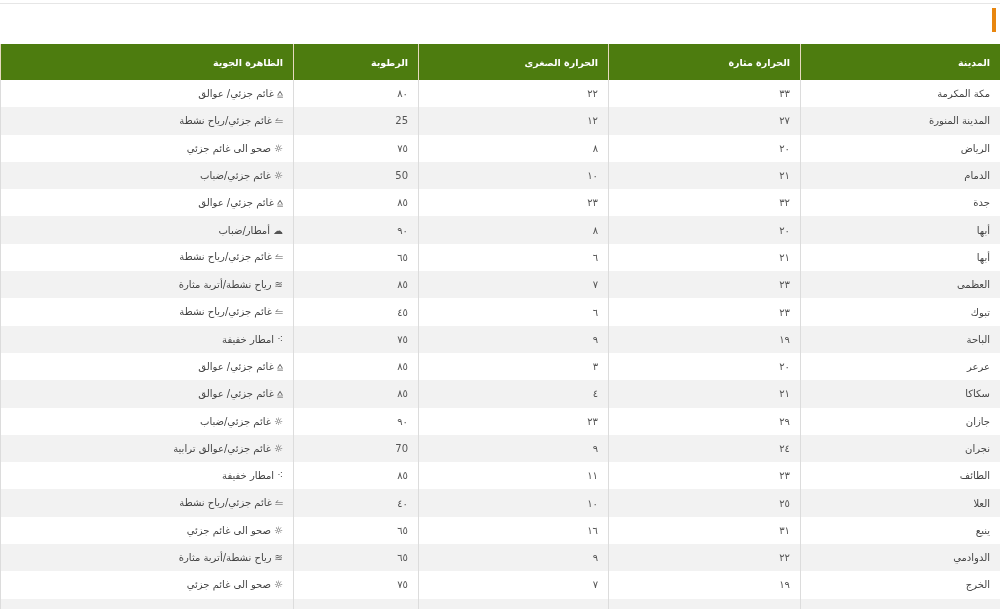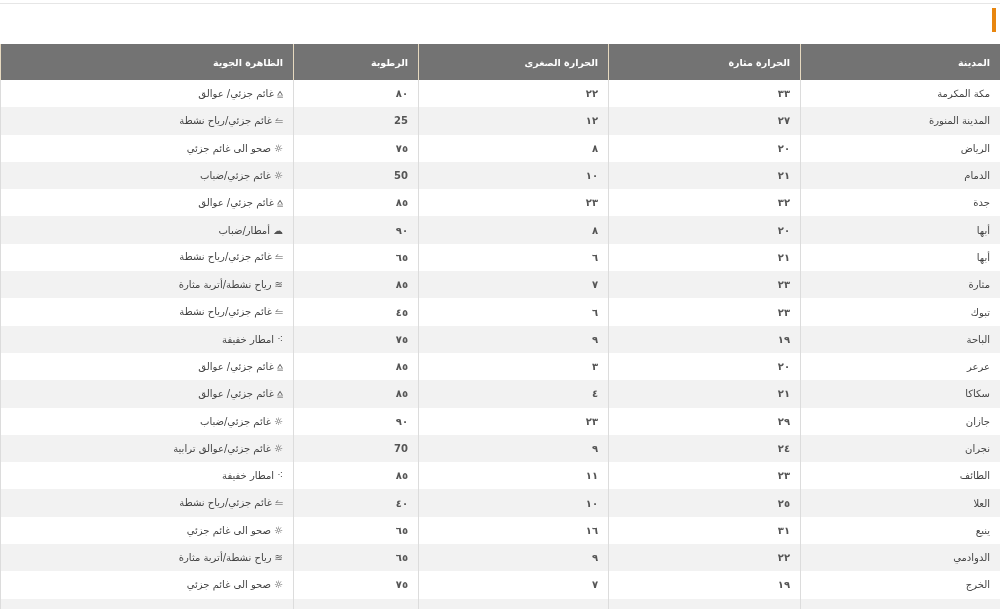--- a/index.html
+++ b/index.html
@@ -3,25 +3,25 @@
 <meta charset="utf-8">
 <style>
   * { box-sizing: border-box; margin: 0; padding: 0; }
   html, body { width: 1000px; height: 609px; overflow: hidden; background: #ffffff; }
   body { font-family: "DejaVu Sans", "Liberation Sans", sans-serif; color: #333; direction: rtl; position: relative; }
   .top-line { position: absolute; top: 3px; left: 0; right: 0; height: 1px; background: #e6e6e6; }
   .title-wrap { position: absolute; top: 8px; right: 0; height: 24px; display: flex; align-items: center; }
   .title-bar { width: 4px; height: 24px; background: #e8860f; margin-left: 10px; margin-right: 4px; }
   .title { font-size: 14px; color: #e0891e; white-space: nowrap; }
   table { position: absolute; top: 44px; left: 0; width: 1000px; border-collapse: collapse; table-layout: fixed; }
-  th { background: #737373; color: #fff; font-size: 9.5px; font-weight: bold; height: 36px; text-align: right; padding: 0 10px; border-left: 1px solid #e6d9bf; border-right: 1px solid #e6d9bf; }
+  th { background: #4d7c0f; color: #fff; font-size: 9.5px; font-weight: bold; height: 36px; text-align: right; padding: 0 10px; border-left: 1px solid #e6d9bf; border-right: 1px solid #e6d9bf; }
   td { font-size: 10px; height: 27.3px; text-align: right; padding: 0 10px; border-left: 1px solid #dcdcdc; border-right: 1px solid #dcdcdc; color: #444; white-space: nowrap; }
   tr.even td { background: #f2f2f2; }
   tr.odd td { background: #ffffff; }
-  td.num { color: #555; font-weight: bold; }
+  td.num { color: #555; }
   .icon { display: inline-block; font-size: 10px; margin-left: 3px; color: #555; }
   .partial-row td { height: 14px; background: #f2f2f2; }
 </style>
 </head>
 <body>
 
 <div class="top-line"></div>
 
 <div class="title-wrap">
   <div class="title-bar"></div>
@@ -88,21 +88,21 @@
         <td><span class="icon">☁</span><span>أمطار/ضباب</span></td>
       </tr>
       <tr class="odd">
         <td>أبها</td>
         <td class="num">٢١</td>
         <td class="num">٦</td>
         <td class="num">٦٥</td>
         <td><span class="icon">⥪</span><span>غائم جزئي/رياح نشطة</span></td>
       </tr>
       <tr class="even">
-        <td>مثارة</td>
+        <td>العظمى</td>
         <td class="num">٢٣</td>
         <td class="num">٧</td>
         <td class="num">٨٥</td>
         <td><span class="icon">≋</span><span>رياح نشطة/أتربة مثارة</span></td>
       </tr>
       <tr class="odd">
         <td>تبوك</td>
         <td class="num">٢٣</td>
         <td class="num">٦</td>
         <td class="num">٤٥</td>

